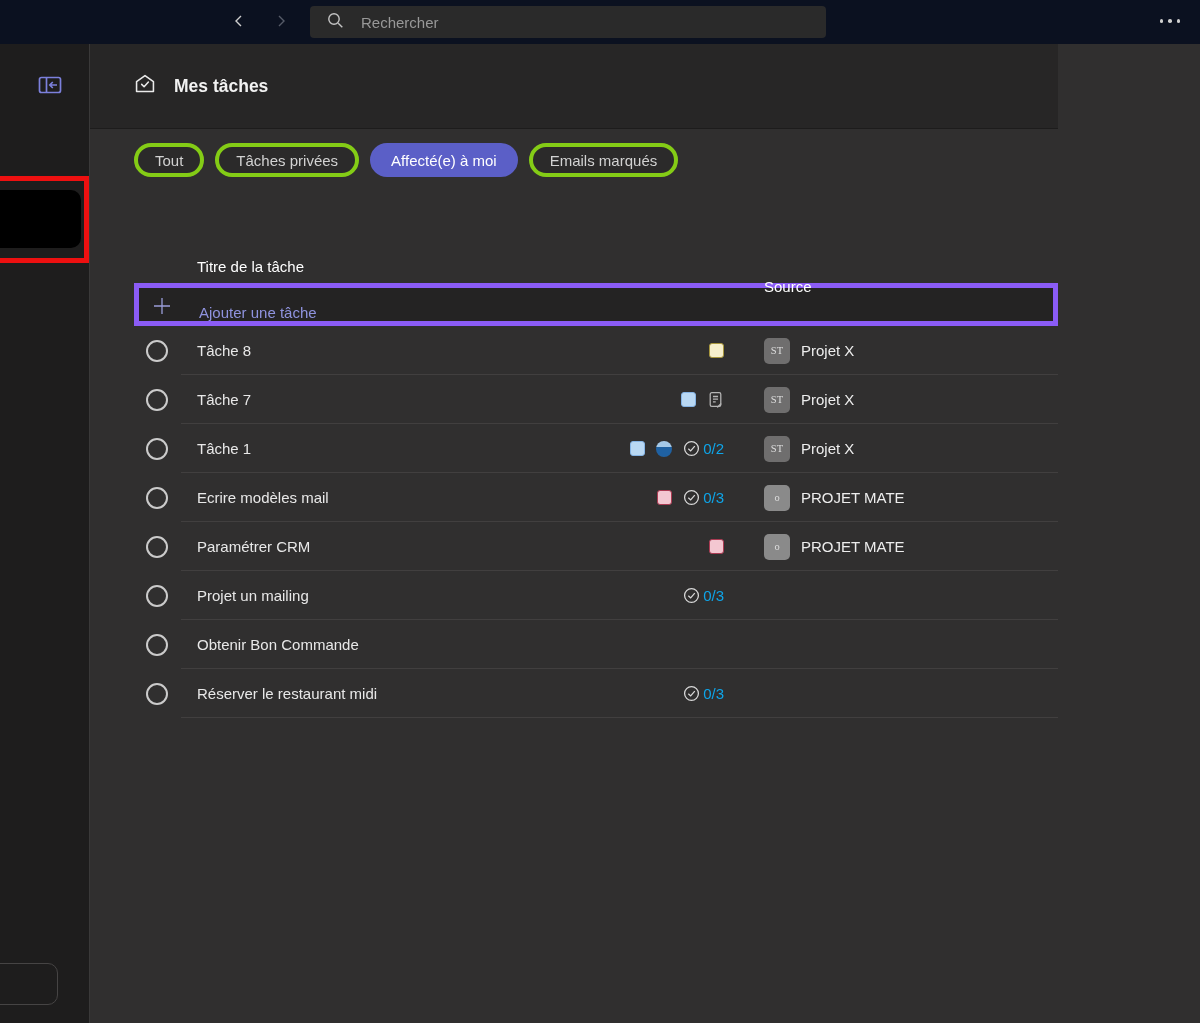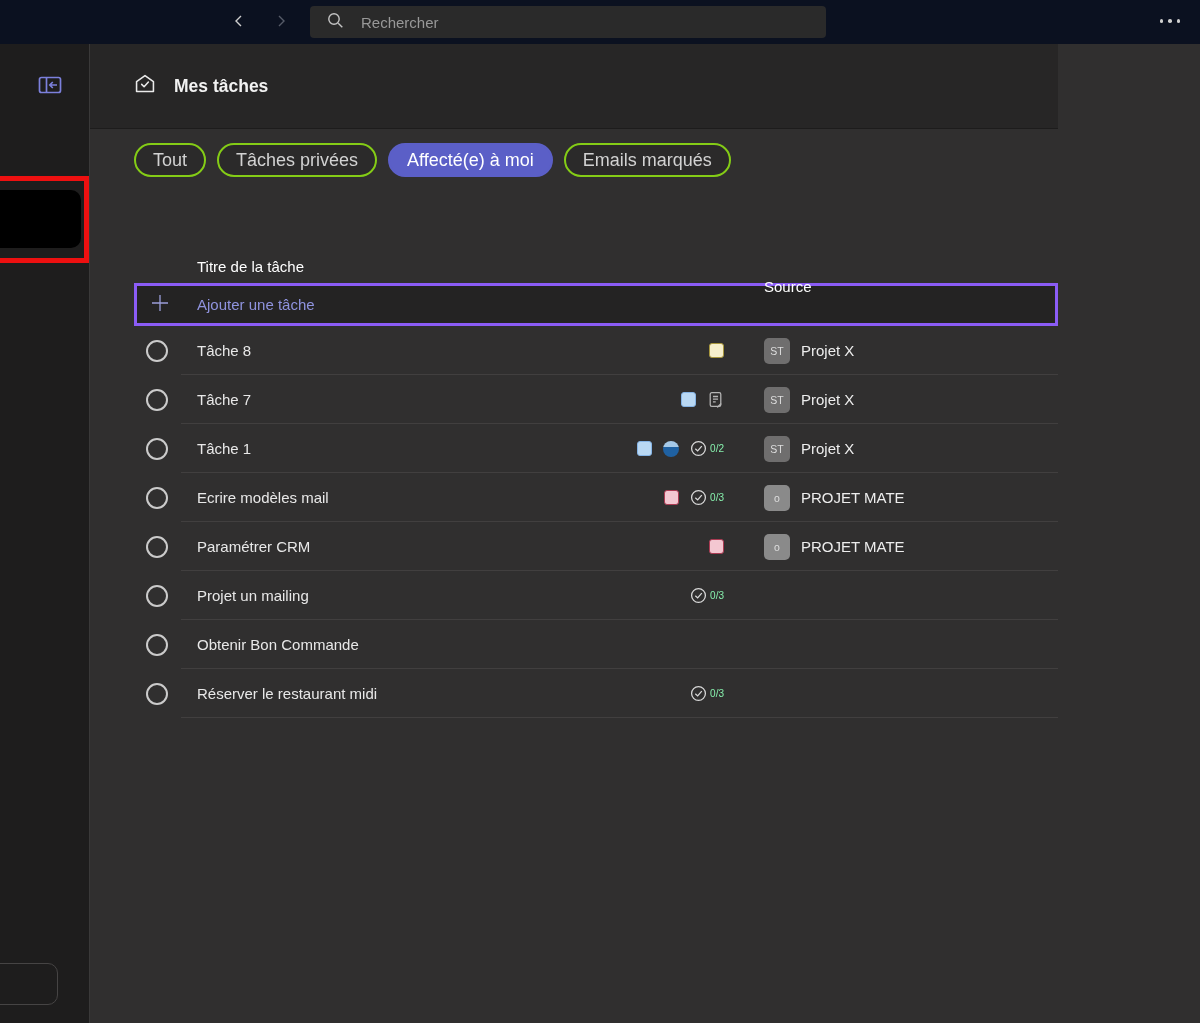--- a/index.html
+++ b/index.html
@@ -22,40 +22,40 @@
   .sidebar { position:absolute; top:44px; left:0; width:90px; height:979px; background:#1e1d1d; border-right:1px solid #3a3939; }
   .collapse-btn { position:absolute; left:34px; top:26px; width:32px; height:32px; background:none; border:none; padding:0; }
   .black-box { position:absolute; left:-10px; top:146px; width:91px; height:58px; background:#000; border-radius:10px; }
   .red-annotation { position:absolute; left:-8px; top:132px; width:97px; height:87px; border:5px solid #ee1010; }
   .bottom-outline { position:absolute; left:-18px; top:919px; width:76px; height:42px; border:1px solid #464444; border-radius:10px; }
   
   .main { position:absolute; top:44px; left:90px; width:968px; height:979px; background:#302f2f; }
   .page-header { height:85px; background:#272626; border-bottom:1px solid #1d1c1c; display:flex; align-items:center; padding-left:44px; }
   .page-title { margin-left:18px; font-size:17.5px; font-weight:bold; color:#f2f2f2; }
   .tabs { display:flex; gap:11px; margin:14px 0 0 44px; }
-  .tab { height:34px; display:flex; align-items:center; padding:0 17px; border-radius:17px; font-size:18px; color:#d2d2d2; background:#2b2a2a; border:2px solid #84cc16; cursor:pointer; white-space:nowrap; }
+  .tab { height:34px; display:flex; align-items:center; padding:0 17px; border-radius:17px; font-size:15px; color:#d2d2d2; background:#2b2a2a; border:4px solid #84cc16; cursor:pointer; white-space:nowrap; }
   .tab.selected { background:#5b5fc7; border-color:#5b5fc7; color:#ffffff; }
   
   .thead { display:flex; align-items:center; height:34px; margin-top:72px; padding-left:56px; font-size:15px; color:#ffffff; }
   .col-spacer { width:51px; flex:none; }
   .col-title { flex:1; }
   .col-chips { width:200px; flex:none; }
   .col-source { width:294px; margin-left:40px; flex:none;margin-top:40px; }
-  .add-row { margin-left:44px; height:43px; border:3px solid #8b5cf6; background:#242323; display:flex; align-items:center; padding-left:12px; cursor:pointer; }
+  .add-row { margin-left:44px; height:43px; border:5px solid #8b5cf6; background:#242323; display:flex; align-items:flex-end; padding-left:12px; cursor:pointer; }
   .add-label { margin-left:26px; color:#8f93de; font-size:15px; }
   .row { display:flex; align-items:center; height:49px; position:relative; padding-left:56px; cursor:pointer; }
   .row .sep { position:absolute; left:91px; right:0; bottom:0; height:1px; background:#413f3f; }
   .checkbox { width:22px; height:22px; border:2px solid #cbcbcb; border-radius:50%; flex:none; margin-right:29px; background:transparent; }
   .task-title { flex:1; color:#e8e8e8; font-size:15px; }
   .chips { display:flex; align-items:center; justify-content:flex-end; gap:11px; width:200px; flex:none; }
   .label-chip { width:15px; height:15px; border-radius:3px; flex:none; }
   .half-circle { width:16px; height:16px; border-radius:50%; flex:none; }
-  .progress { display:flex; align-items:center; gap:3px; color:#86efac; font-size:10px; }
+  .progress { display:flex; align-items:flex-start; gap:3px; color:#0ea5e9; font-size:15px; }
   .source-cell { width:294px; margin-left:40px; flex:none; display:flex; align-items:center; gap:11px; }
-  .badge { width:26px; height:26px; border-radius:5px; display:flex; align-items:center; justify-content:center; font-size:10.5px; color:#dedede; }
+  .badge { width:26px; height:26px; border-radius:5px; display:flex; align-items:center; justify-content:center; font-size:10.5px; color:#dedede;font-family:Liberation Serif, serif; }
   .source-name { font-size:15px; color:#ededed; }
 </style>
 </head>
 <body>
 
 <div class="topbar">
   <button class="nav-btn nav-back">
     <span>
       <svg width="16" height="16" viewBox="0 0 16 16" fill="none">
           <path d="M10 3 L5 8 L10 13" stroke="#cfcfcf" stroke-width="1.4"></path>

